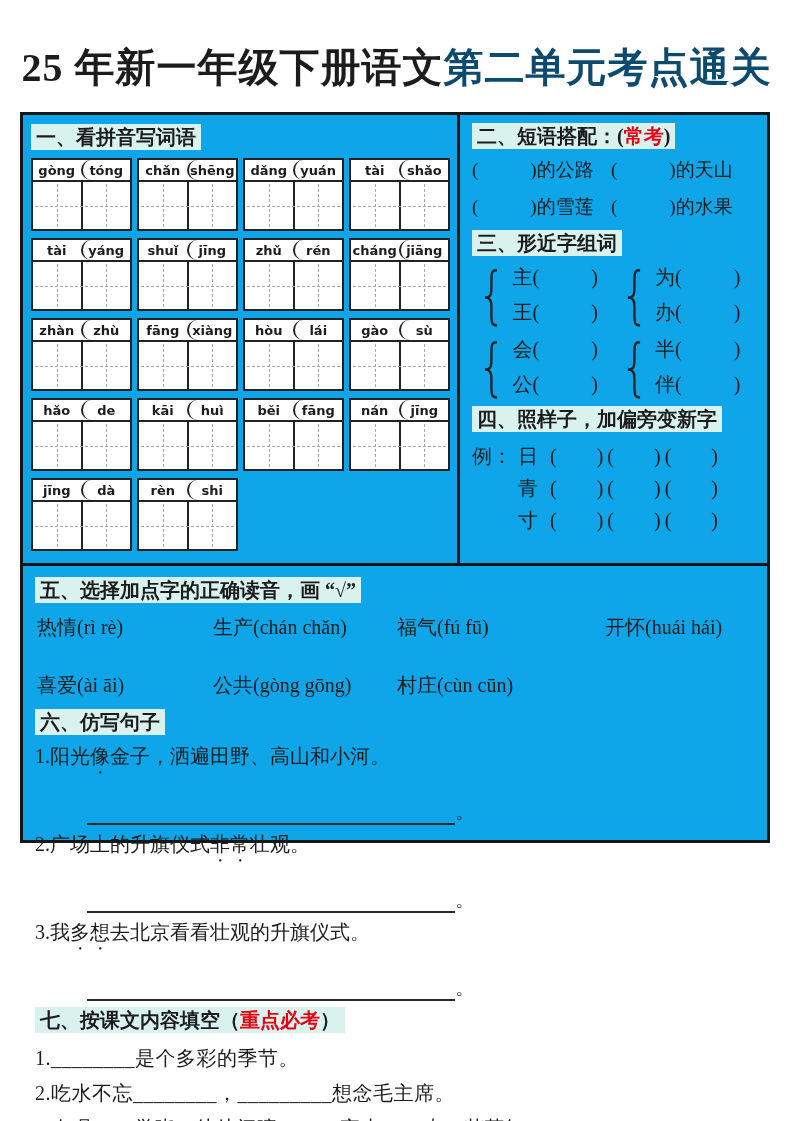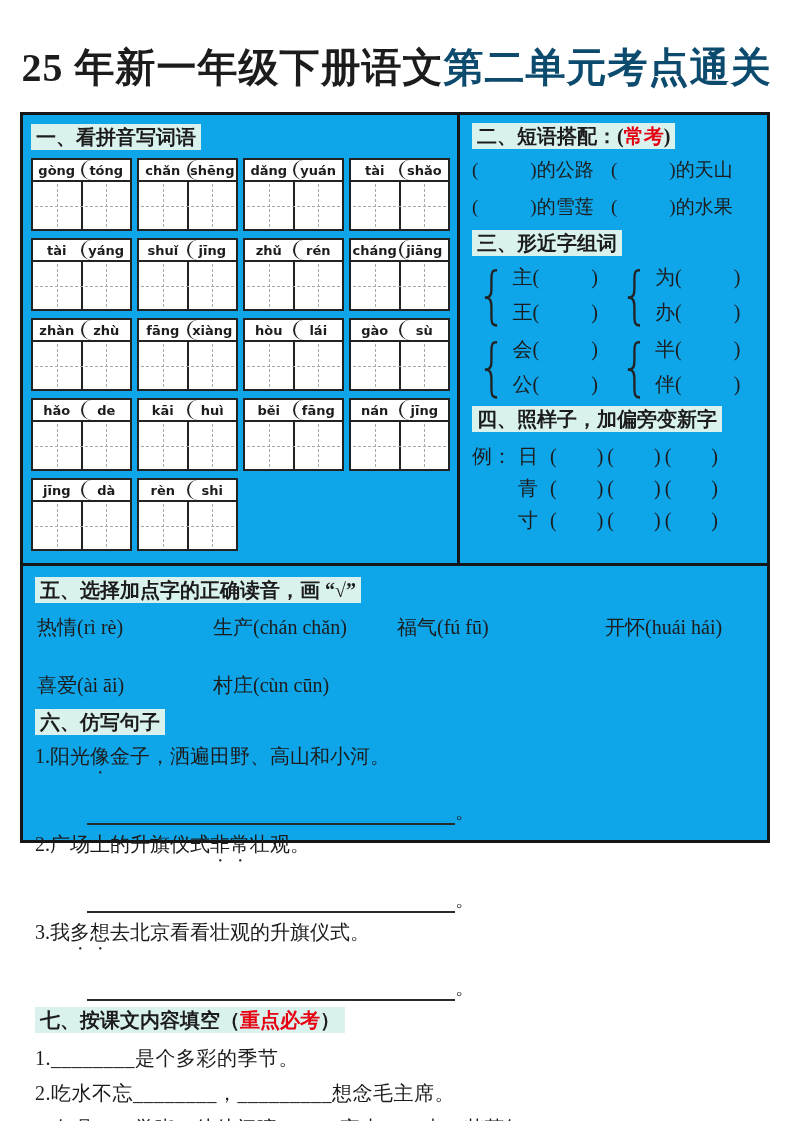--- a/index.html
+++ b/index.html
@@ -335,20 +335,21 @@
     </div>
 
     <div class="bottom">
       <div class="sec-head"><span class="hl">五、选择加点字的正确读音，画 “√”</span></div>
       <div class="s5-grid" id="s5-grid">
           <div class="s5-item">热情(rì rè)</div>
           <div class="s5-item">生产(chán chǎn)</div>
           <div class="s5-item">福气(fú fū)</div>
           <div class="s5-item">开怀(huái hái)</div>
           <div class="s5-item">喜爱(ài āi)</div>
+          <div class="s5-item">公共(gòng gōng)</div>
           <div class="s5-item">村庄(cùn cūn)</div>
         </div>
 
       <div class="sec-head"><span class="hl">六、仿写句子</span></div>
       <div id="s6-blocks">
           <div class="s6-sentence"><span>1.</span><span>阳光</span><span class="em-dot">像</span><span>金子，洒遍田野、高山和小河。</span></div>
           <div class="ans"><span class="ans-line"></span><span>。</span></div>
           <div class="s6-sentence"><span>2.</span><span>广场上的升旗仪式</span><span class="em-dot">非常</span><span>壮观。</span></div>
           <div class="ans"><span class="ans-line"></span><span>。</span></div>
           <div class="s6-sentence"><span>3.</span><span>我</span><span class="em-dot">多想</span><span>去北京看看壮观的升旗仪式。</span></div>

